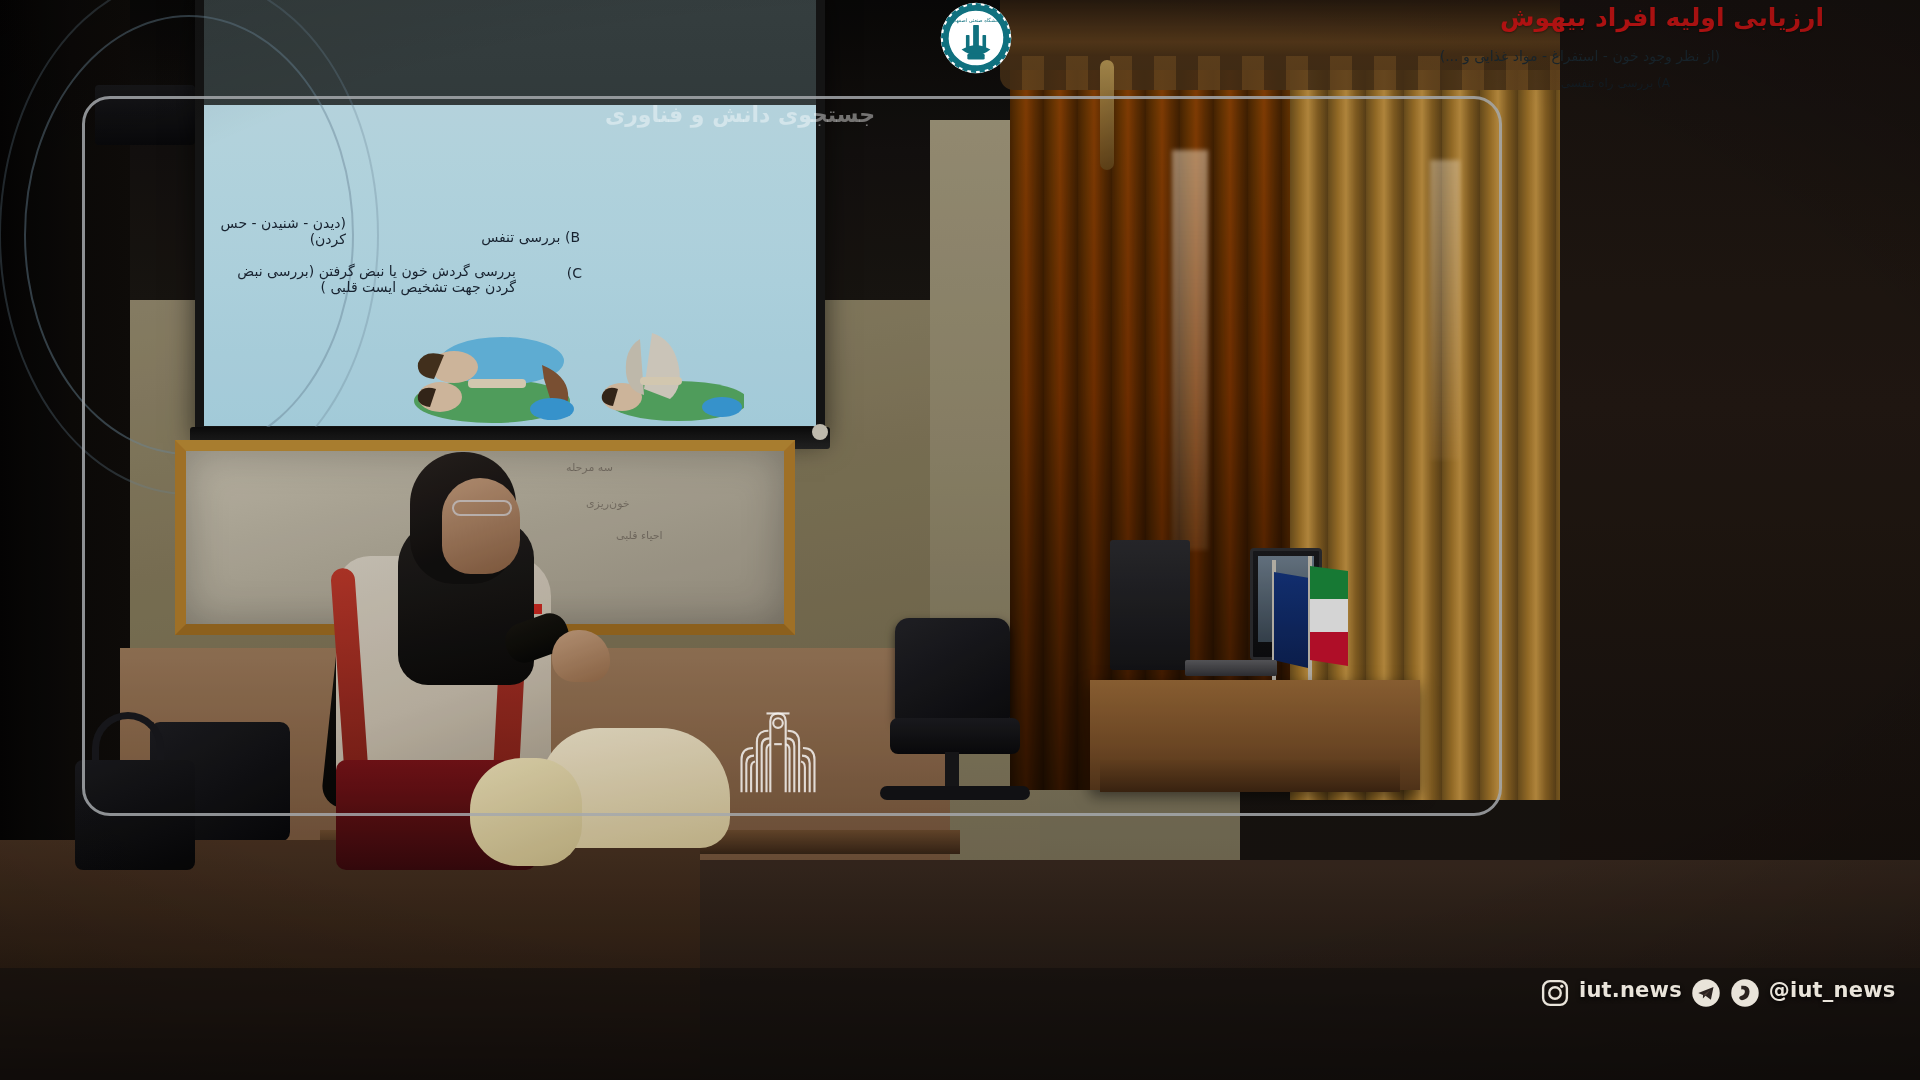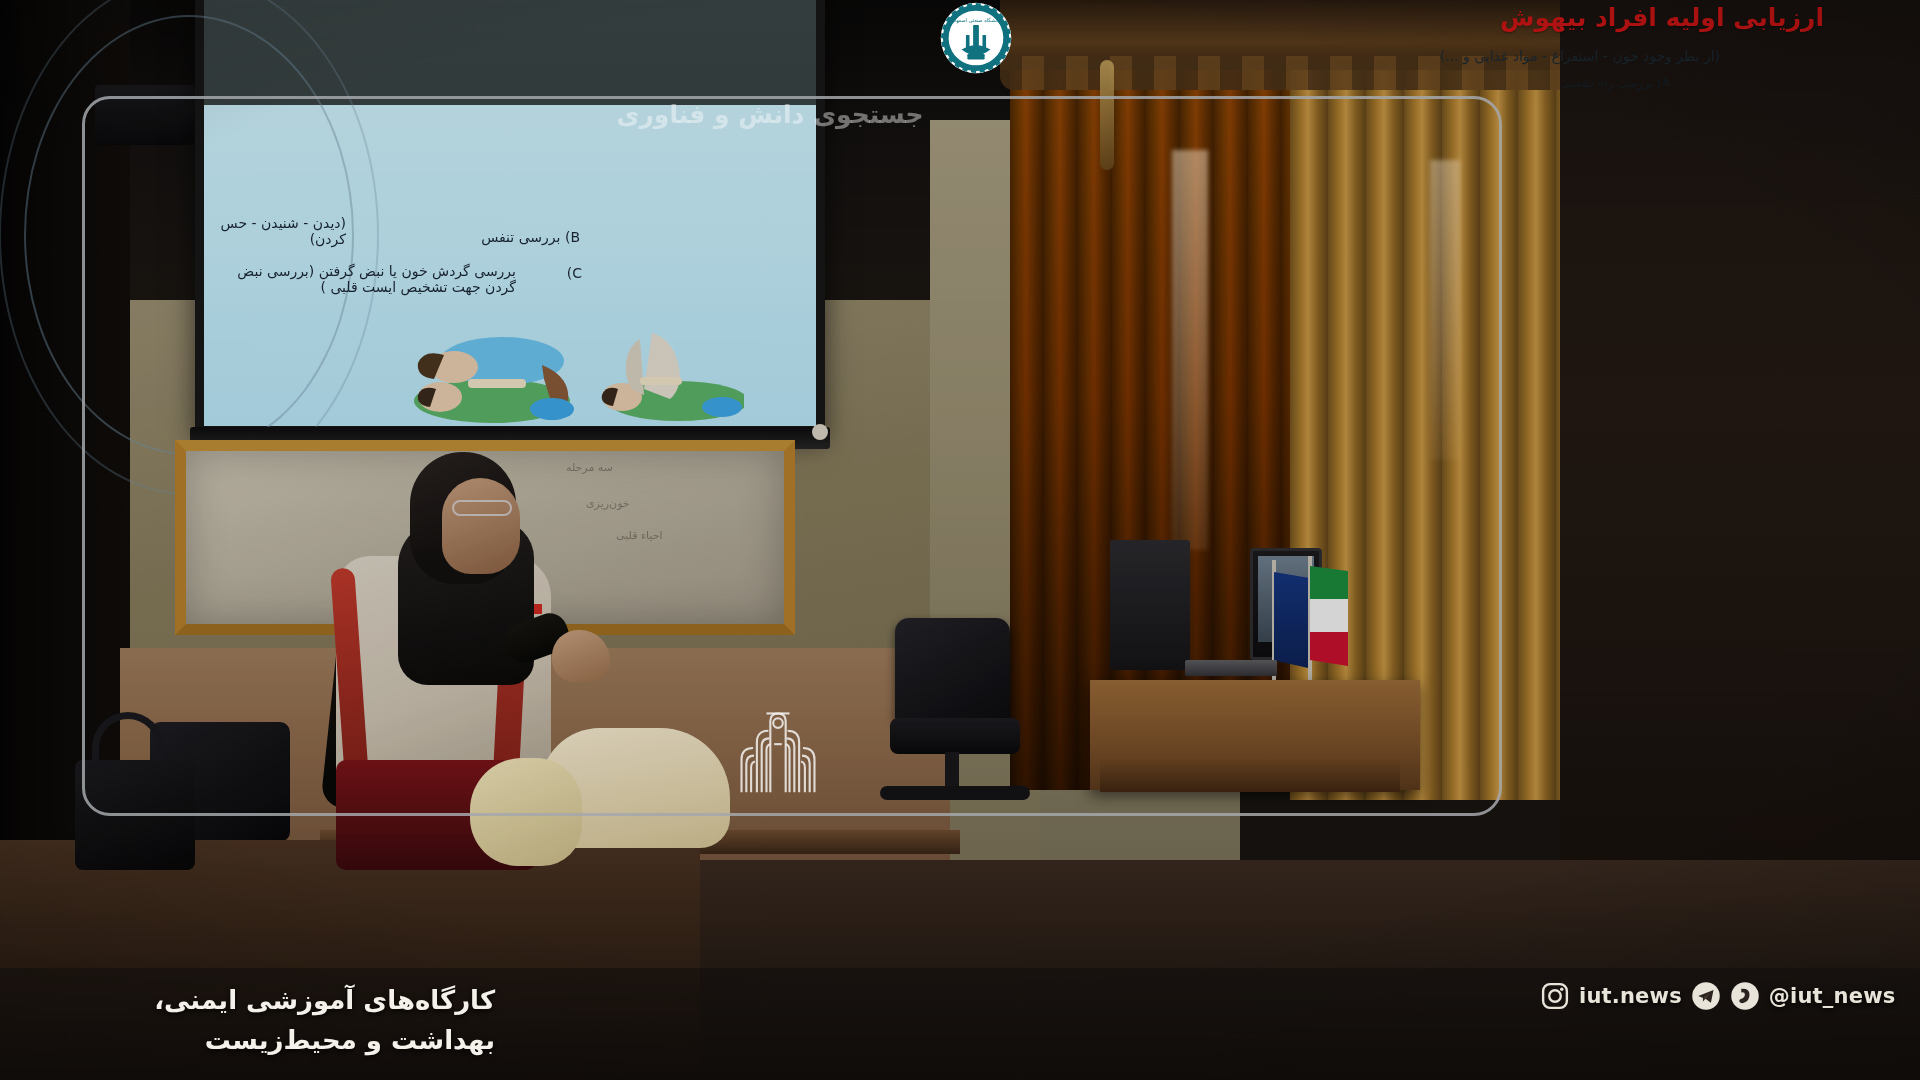--- a/index.html
+++ b/index.html
@@ -187,36 +187,36 @@
       pointer-events:none; }
   .darken { position:absolute; inset:0; background:rgba(0,0,0,.12); pointer-events:none; }
 
   
   .frame { position:absolute; left:82px; top:96px; width:1420px; height:720px;
       border:3px solid rgba(165,168,172,.85); border-radius:28px; pointer-events:none; }
 
   
   .iut-seal { position:absolute; left:940px; top:2px; width:72px; height:72px; }
   .watermark { position:absolute; left:605px; top:98px; width:330px; height:34px;
-      color:rgba(255,255,255,.42); font-size:25px; font-weight:700;
-      letter-spacing:0px; line-height:34px; text-align:center; mix-blend-mode:screen; }
+      color:rgba(255,255,255,.42); font-size:22px; font-weight:700;
+      letter-spacing:0px; line-height:34px; text-align:left; mix-blend-mode:screen; }
 
   .bottom-bar { position:absolute; left:0; top:968px; width:1920px; height:112px;
       background:rgba(18,15,13,.62); }
   .caption { position:absolute; right:1425px; top:980px; width:420px;
       color:#f4f1ea; font-size:26px; font-weight:700; line-height:40px;
       text-align:right; text-shadow:0 2px 5px rgba(0,0,0,.8); direction:rtl; }
 
   .pr-logo { position:absolute; left:730px; top:700px; width:96px; height:96px; opacity:.92; }
   .pr-text { position:absolute; left:700px; top:975px; width:240px; text-align:center;
       color:#ece7dd; font-size:17px; line-height:27px; font-weight:600;
       text-shadow:0 2px 4px rgba(0,0,0,.75); direction:rtl; }
 
   .social { position:absolute; left:1540px; top:978px; height:36px;
-      display:flex; align-items:center; gap:9px; direction:ltr; }
+      display:flex; gap:9px; direction:ltr; }
   .social .s-txt { color:#e9e4da; font-size:21px; font-weight:700;
       text-shadow:0 2px 4px rgba(0,0,0,.8); letter-spacing:.2px; }
   .ico { width:30px; height:30px; flex:0 0 30px; }
 </style>
 </head>
 <body>
 
 <div id="stage">
 
   <div class="photo">
@@ -366,21 +366,20 @@
       <path d="M17 96 V66 q0 -8 8 -8"></path>
       <path d="M22 96 V70 q0 -5 4 -6"></path>
       <path d="M88 96 V62 q0 -12 -12 -12"></path>
       <path d="M83 96 V66 q0 -8 -8 -8"></path>
       <path d="M78 96 V70 q0 -5 -4 -6"></path>
     </g>
   </svg>
 
   <div class="bottom-bar"></div>
 
-  <div class="caption">کارگاه‌های آموزشی ایمنی، بهداشت و محیط‌زیست</div>
 
 
   <div class="social">
     <svg class="ico" viewBox="0 0 24 24">
       <rect x="2.5" y="2.5" width="19" height="19" rx="5.5" fill="none" stroke="#e9e4da" stroke-width="1.9"></rect>
       <circle cx="12" cy="12" r="4.6" fill="none" stroke="#e9e4da" stroke-width="1.9"></circle>
       <circle cx="17.4" cy="6.6" r="1.35" fill="#e9e4da"></circle>
     </svg>
     <span class="s-txt">iut.news</span>
 

